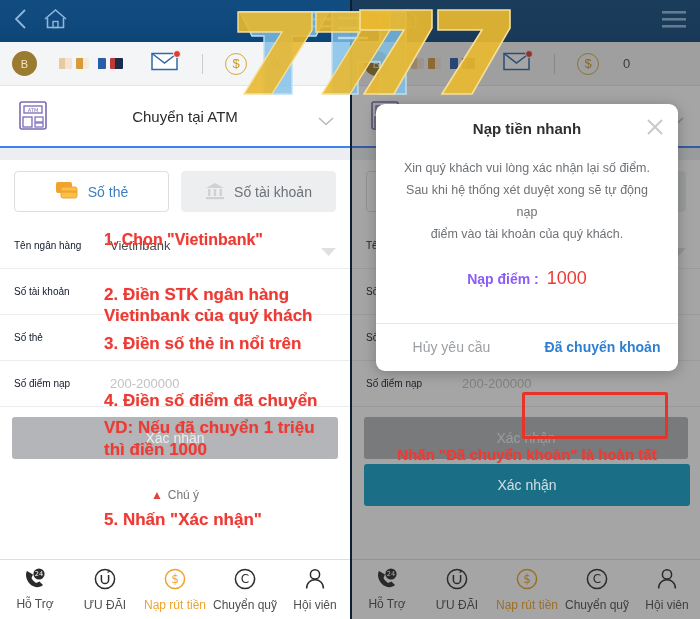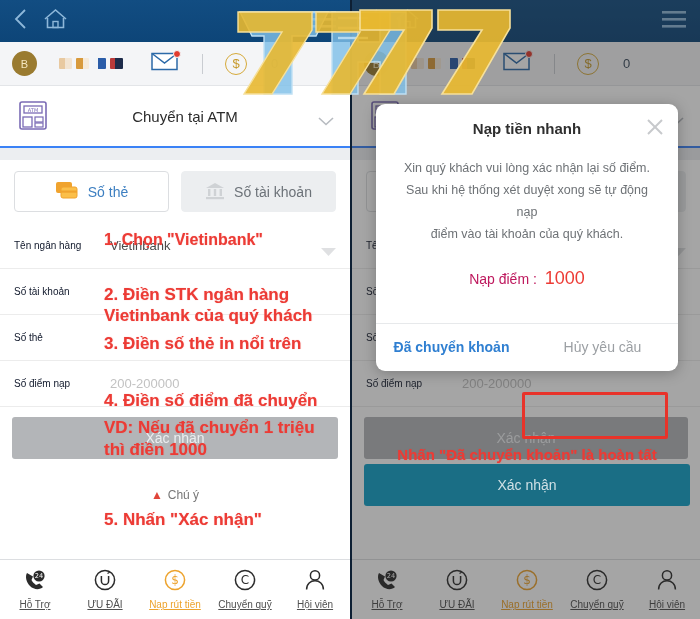--- a/index.html
+++ b/index.html
@@ -95,21 +95,21 @@
   .note-line { font-size: 12px; color: #777; display: inline-flex; align-items: center; gap: 5px; }
   .warn-tri { color: #e0453a; font-size: 12px; }
 
   
   .botnav {
     position: absolute; left: 0; bottom: 0; width: 350px; height: 60px;
     background: #fff; border-top: 1px solid #dcdee1;
     display: flex; align-items: center;
   }
   .navitem { flex: 1; display: flex; flex-direction: column; align-items: center; gap: 3px; }
-  .navlabel { font-size: 10px; color: #4f4f4f; text-decoration: underline; }
+  .navlabel { font-size: 12px; color: #4f4f4f; }
   .navitem.sel .navlabel { color: #eda32d; }
 
   
   .anno {
     position: absolute; color: #ec3b35; font-weight: bold;
     line-height: 1.08; z-index: 30; pointer-events: none;
     text-shadow: 0 0 1px rgba(236,59,53,.45);
   }
 
   
@@ -132,21 +132,21 @@
   .modal-close {
     position: absolute; right: 14px; top: 14px;
     width: 18px; height: 18px; color: #c7c9cc;
   }
   .modal-body { padding: 14px 22px 8px; }
   .mtext { font-size: 12.5px; color: #6e7276; text-align: center; line-height: 1.75; }
   .amount-row {
     display: flex; align-items: baseline; justify-content: center;
     gap: 8px; margin: 22px 0 26px;
   }
-  .amount-lbl { font-size: 14px; color: #be185d; }
+  .amount-lbl { font-size: 14px; color: #8b5cf6; font-weight: bold; }
   .amount-val { font-size: 18px; color: #ec3b35; }
   .modal-foot { display: flex; border-top: 1px solid #e7e9eb; height: 48px; }
   .mbtn {
     flex: 1; display: flex; align-items: center; justify-content: center;
     font-size: 14px;
   }
   .mbtn.cancel { color: #9b9fa3; }
   .mbtn.ok { color: #2f7fd1; font-weight: bold; position: relative; }
   .okbox {
     position: absolute; z-index: 27;
@@ -509,25 +509,25 @@
       <div class="modal-body">
         <div class="mtext">Xin quý khách vui lòng xác nhận lại số điểm.</div>
         <div class="mtext">Sau khi hệ thống xét duyệt xong sẽ tự động nạp</div>
         <div class="mtext">điểm vào tài khoản của quý khách.</div>
         <div class="amount-row">
           <span class="amount-lbl">Nạp điểm :</span>
           <span class="amount-val">1000</span>
         </div>
       </div>
       <div class="modal-foot">
+        <div class="mbtn cancel">
+          <span>Hủy yêu cầu</span>
+        </div>
         <div class="mbtn ok">
           <span>Đã chuyển khoản</span>
-        </div>
-        <div class="mbtn cancel">
-          <span>Hủy yêu cầu</span>
         </div>
       </div>
     </div>
 
     <div class="okbox"></div>
 
     <div class="anno-r">Nhấn "Đã chuyển khoản" là hoàn tất</div>
 
     <div class="botnav">
       <div class="navitem">

